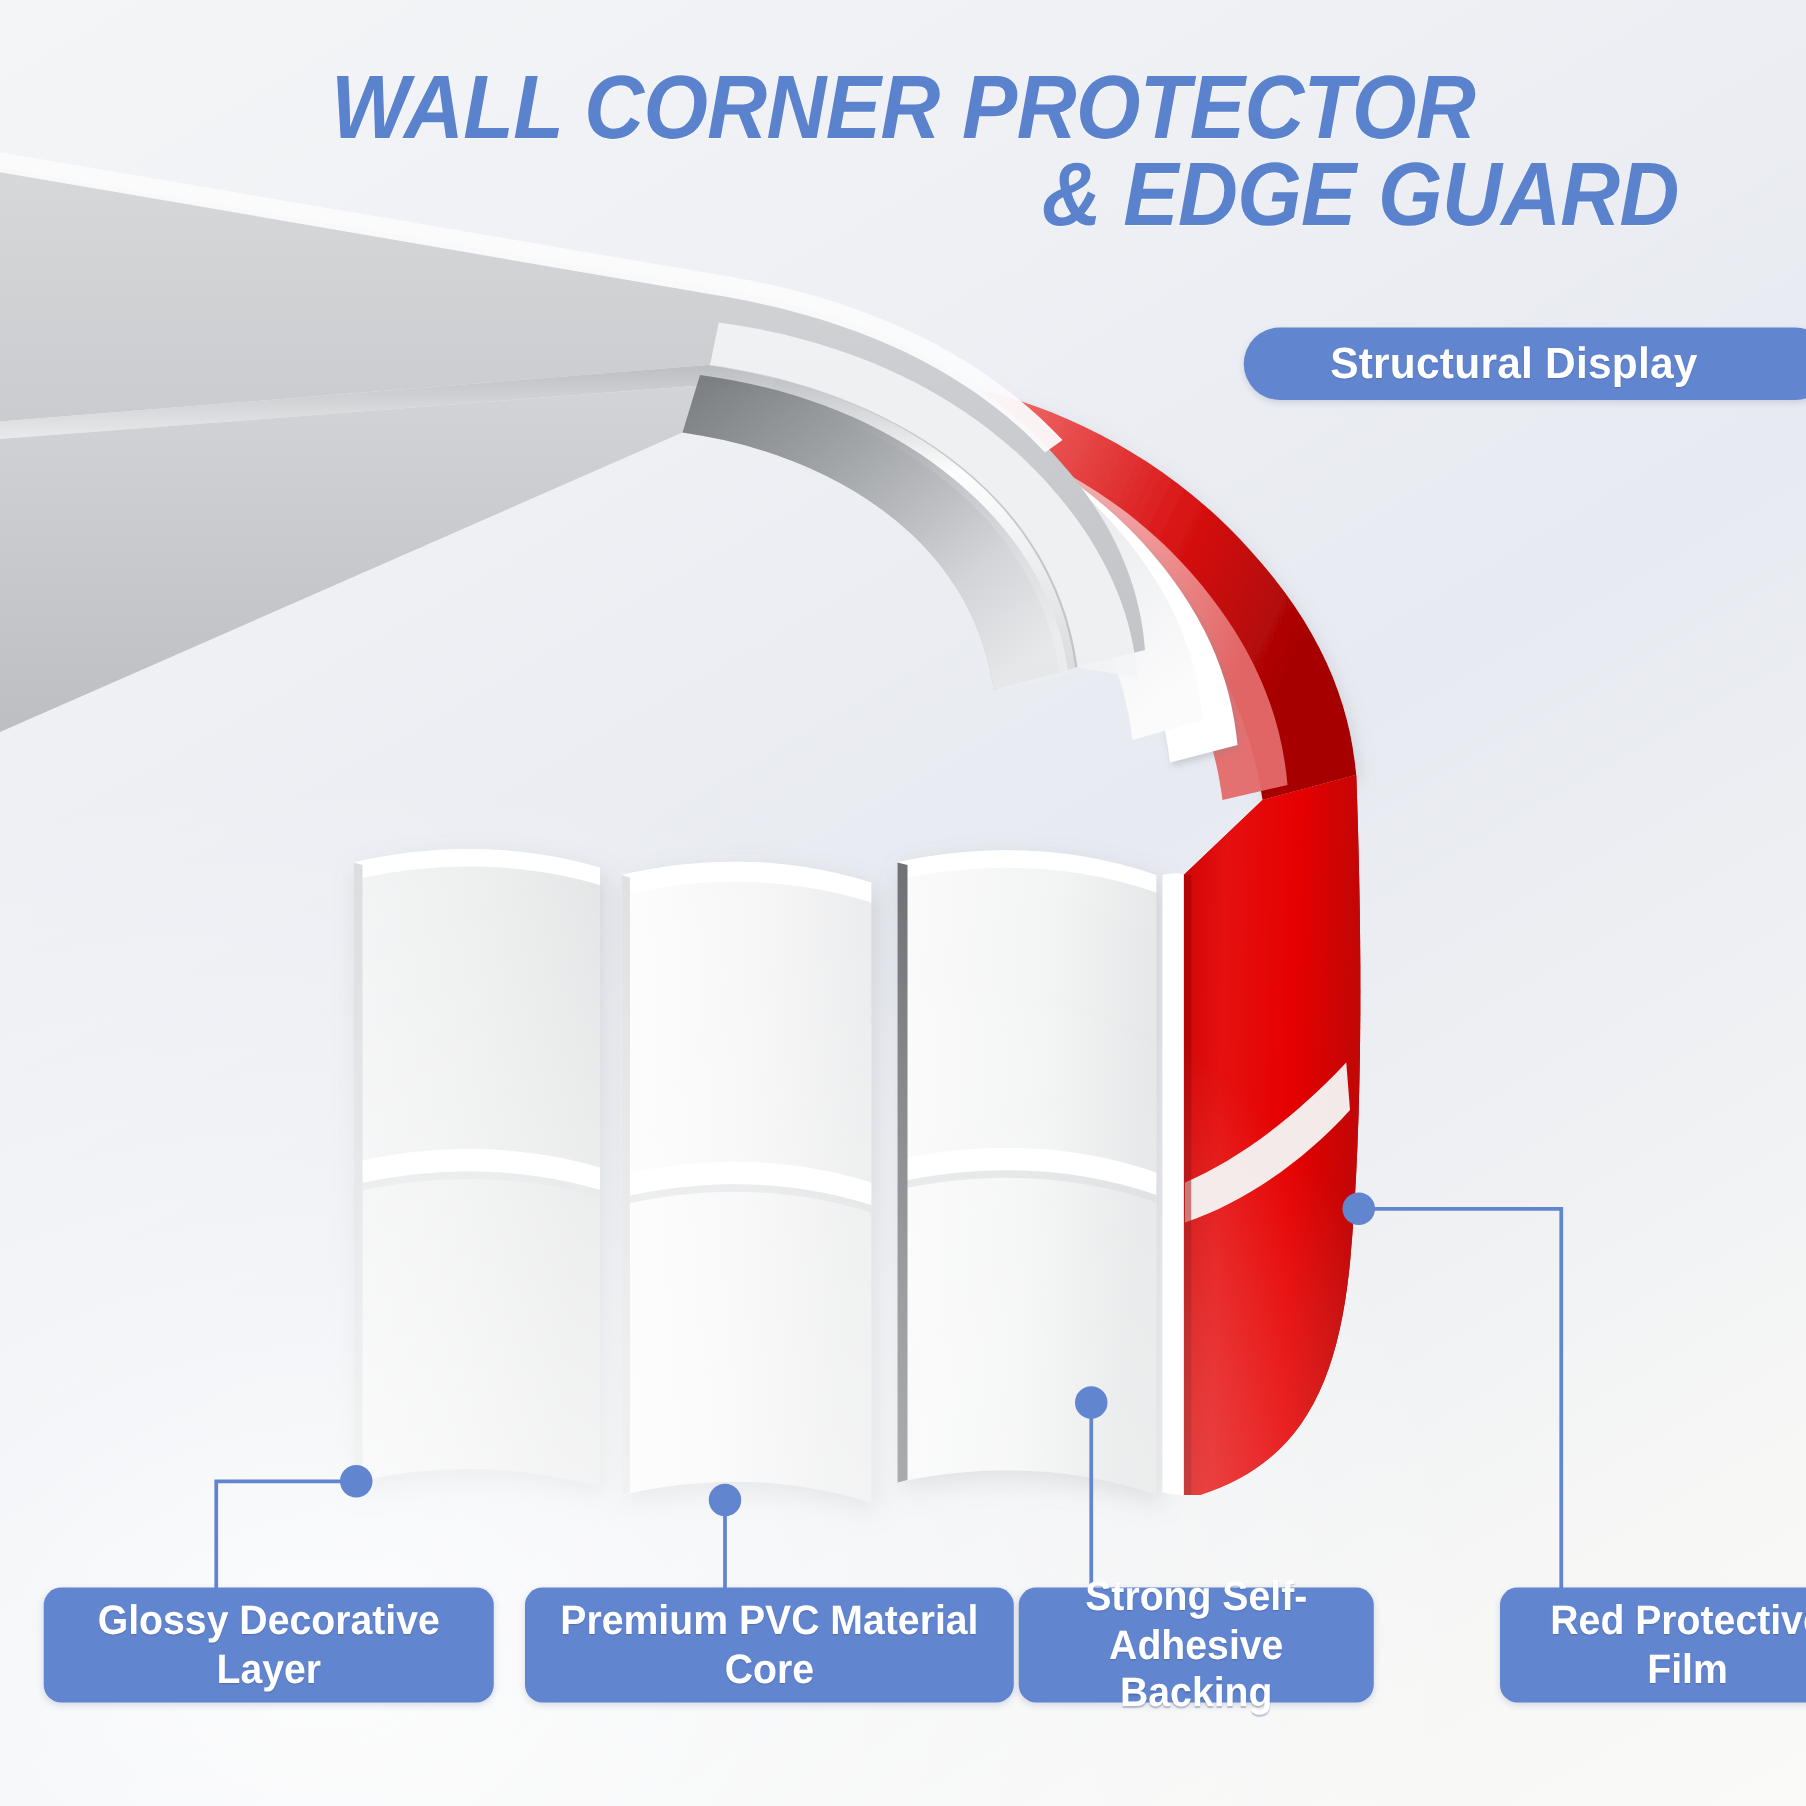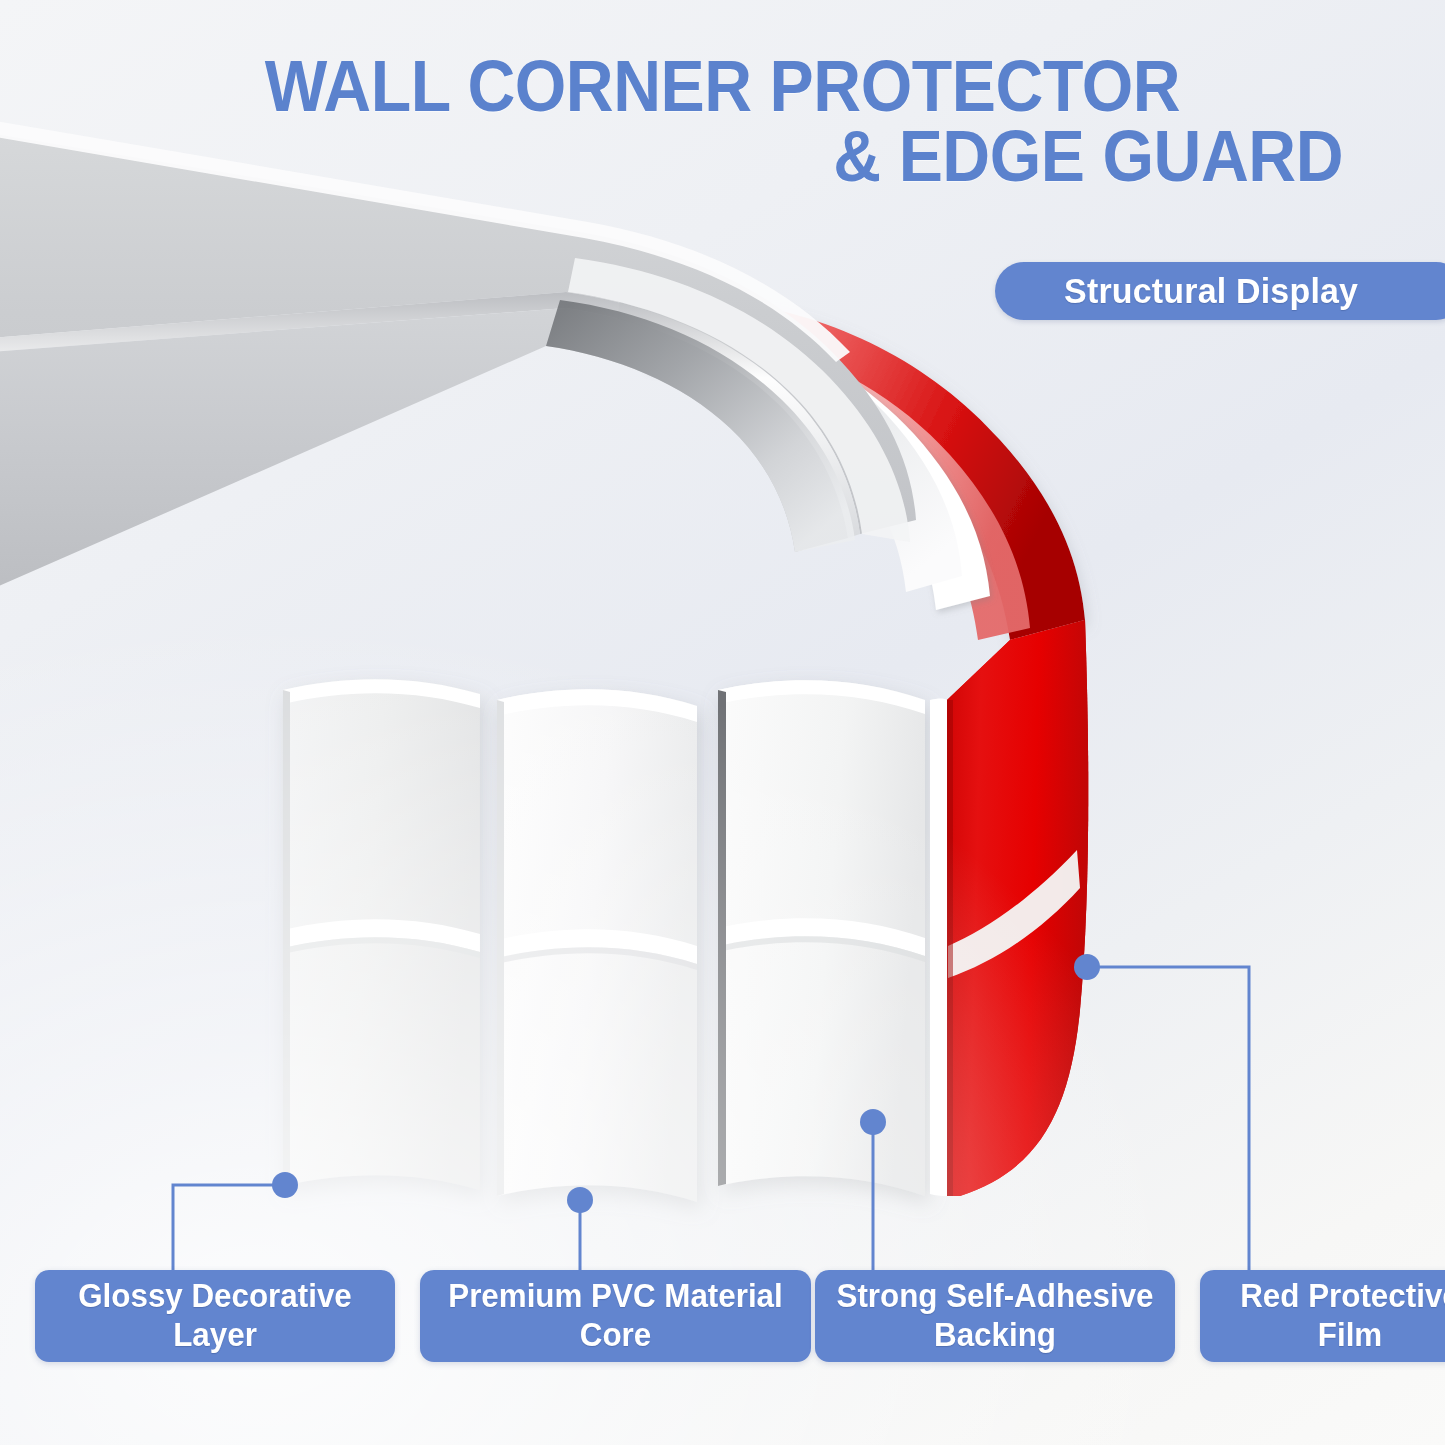--- a/index.html
+++ b/index.html
@@ -18,20 +18,21 @@
     background:radial-gradient(120% 90% at 18% 92%, rgba(255,255,255,.85) 0%, rgba(255,255,255,0) 55%);
   }
   .art{position:absolute;left:0;top:0;width:1445px;height:1445px;}
 
   
   .title{
     position:absolute;left:0;right:0;top:52px;
     text-align:center;z-index:40;
     padding:0 44px;
     pointer-events:none;
+    font-style:italic;
   }
   .title-line{
     display:block;
     color:#5b82cd;
     font-weight:700;
     font-size:72px;
     line-height:.97;
     letter-spacing:-0.5px;
     transform:scaleX(.92);
     transform-origin:50% 50%;
@@ -69,21 +70,21 @@
     z-index:35;
   }
   .pill span{
     color:#fff;font-weight:700;font-size:33px;line-height:1.18;
     transform:scaleX(.95);display:inline-block;
     text-shadow:0 1px 1px rgba(40,60,110,.30);
     padding:0 10px;
   }
   .pill.p1{left:35px;top:1270px;width:360px;height:92px;}
   .pill.p2{left:420px;top:1270px;width:391px;height:92px;}
-  .pill.p3{left:815px;top:1270px;width:360px;height:92px;}
+  .pill.p3{left:815px;top:1270px;width:284px;height:92px;}
   .pill.p4{left:1200px;top:1270px;width:300px;height:92px;}
   .pill.p4 span{font-size:33px;}
 </style>
 </head>
 <body>
 
 <div id="stage">
 
   <svg class="art" viewBox="0 0 1445 1445" aria-hidden="true">
     <defs>

